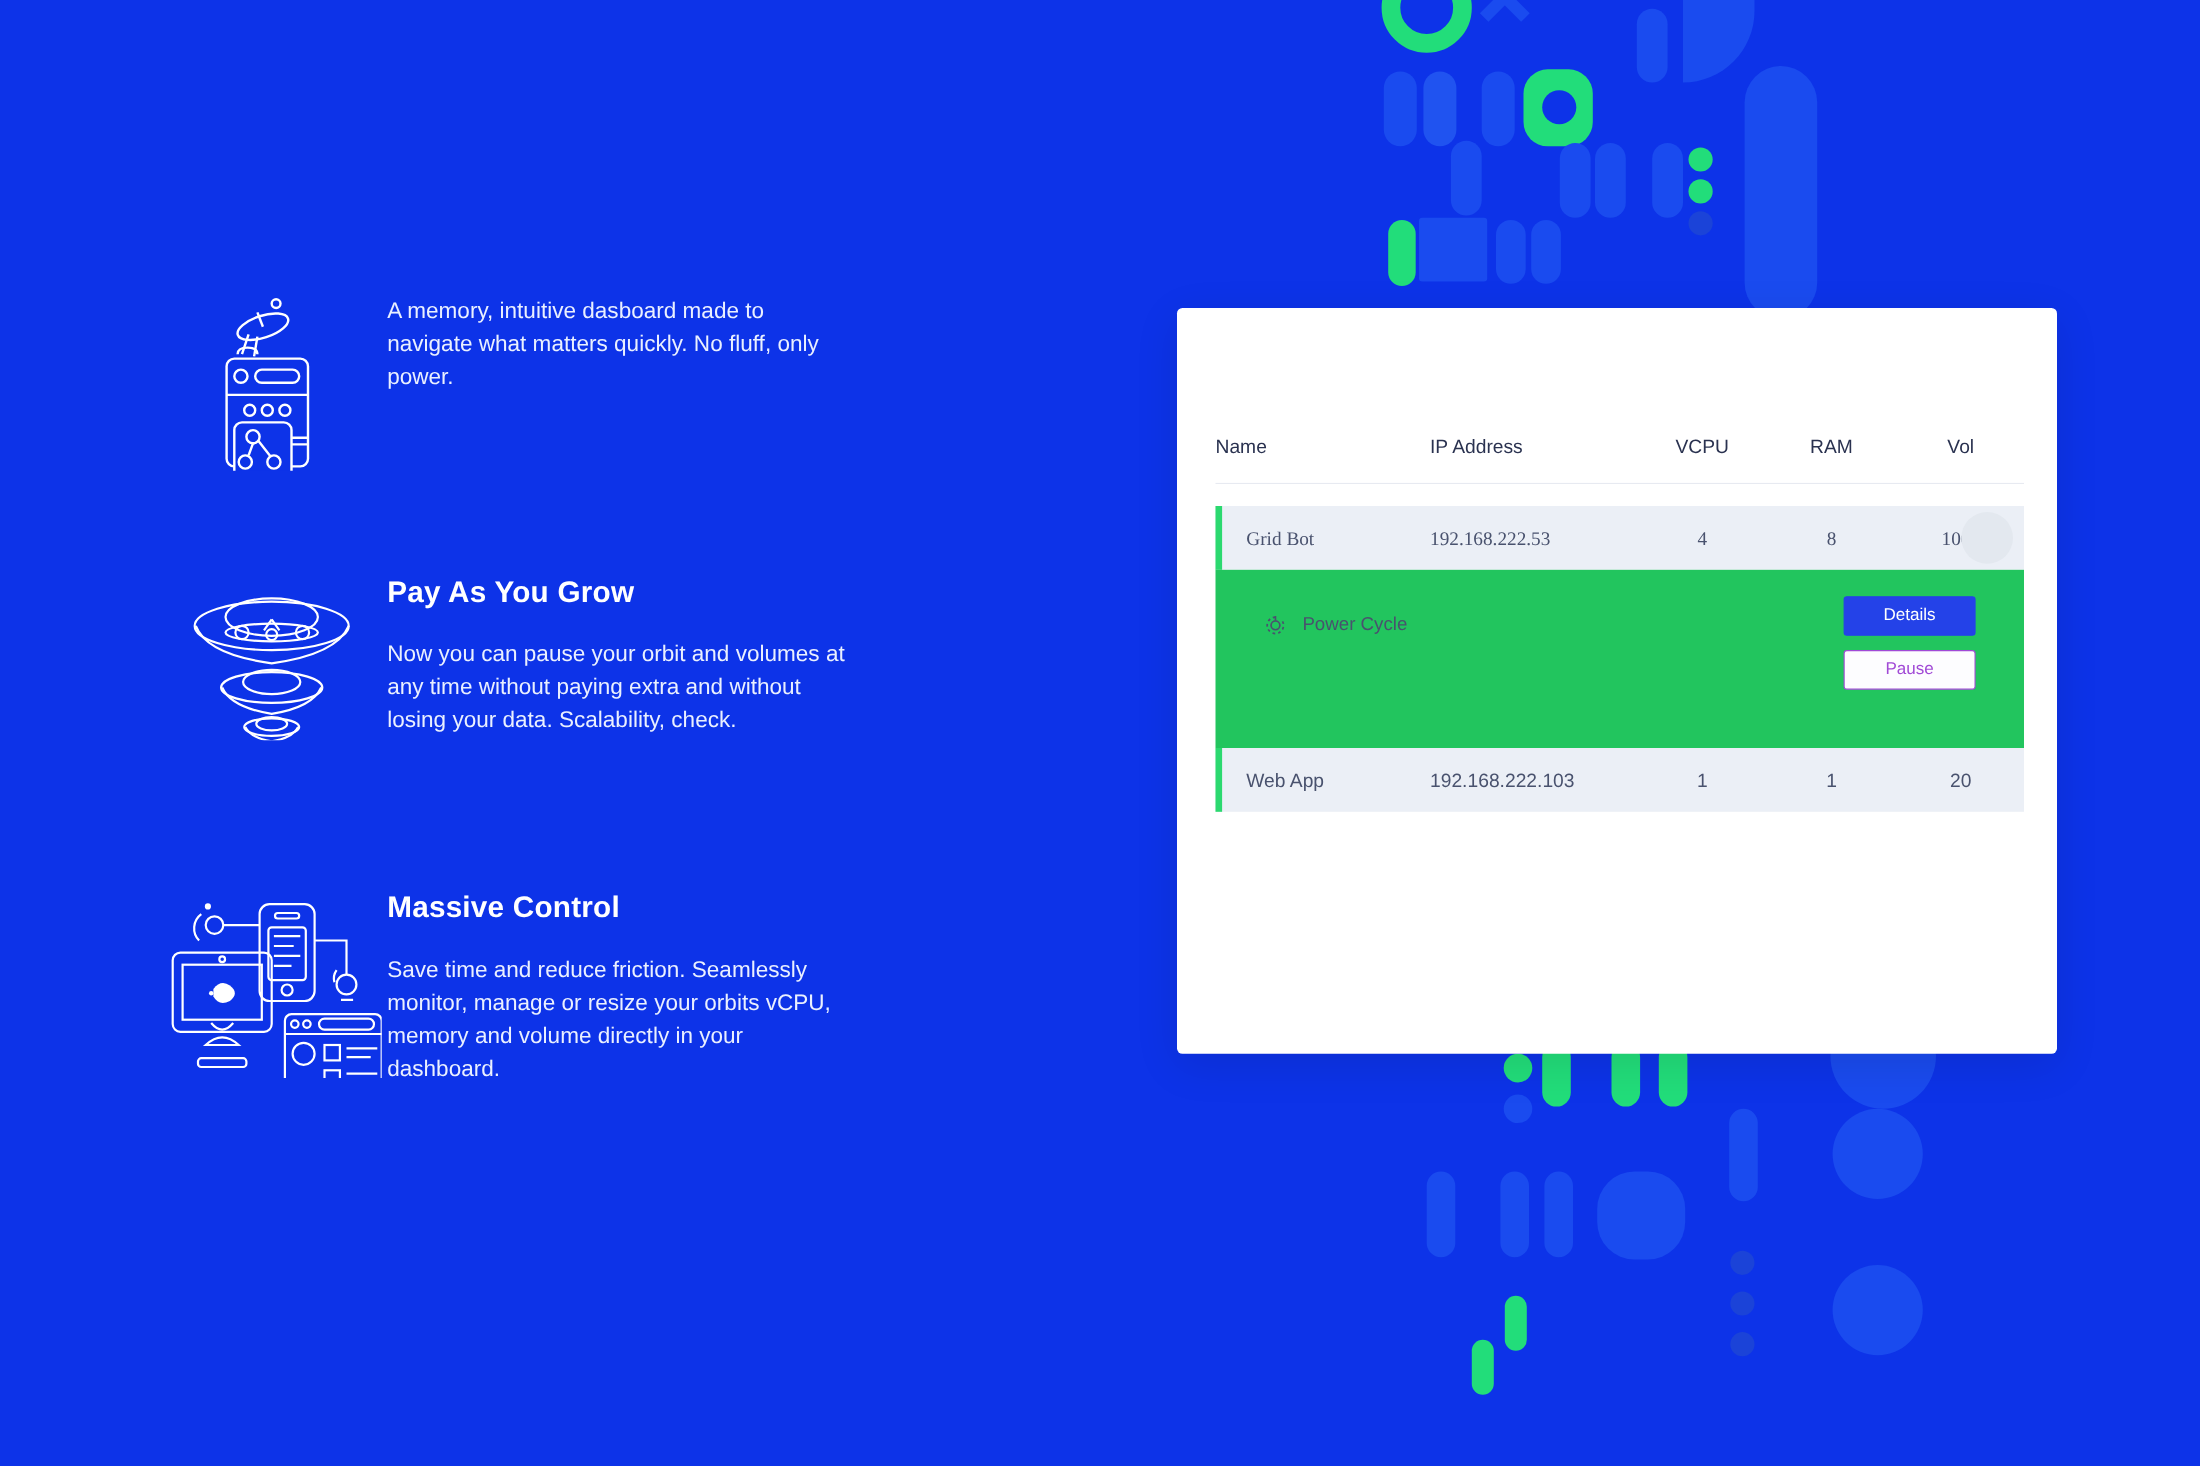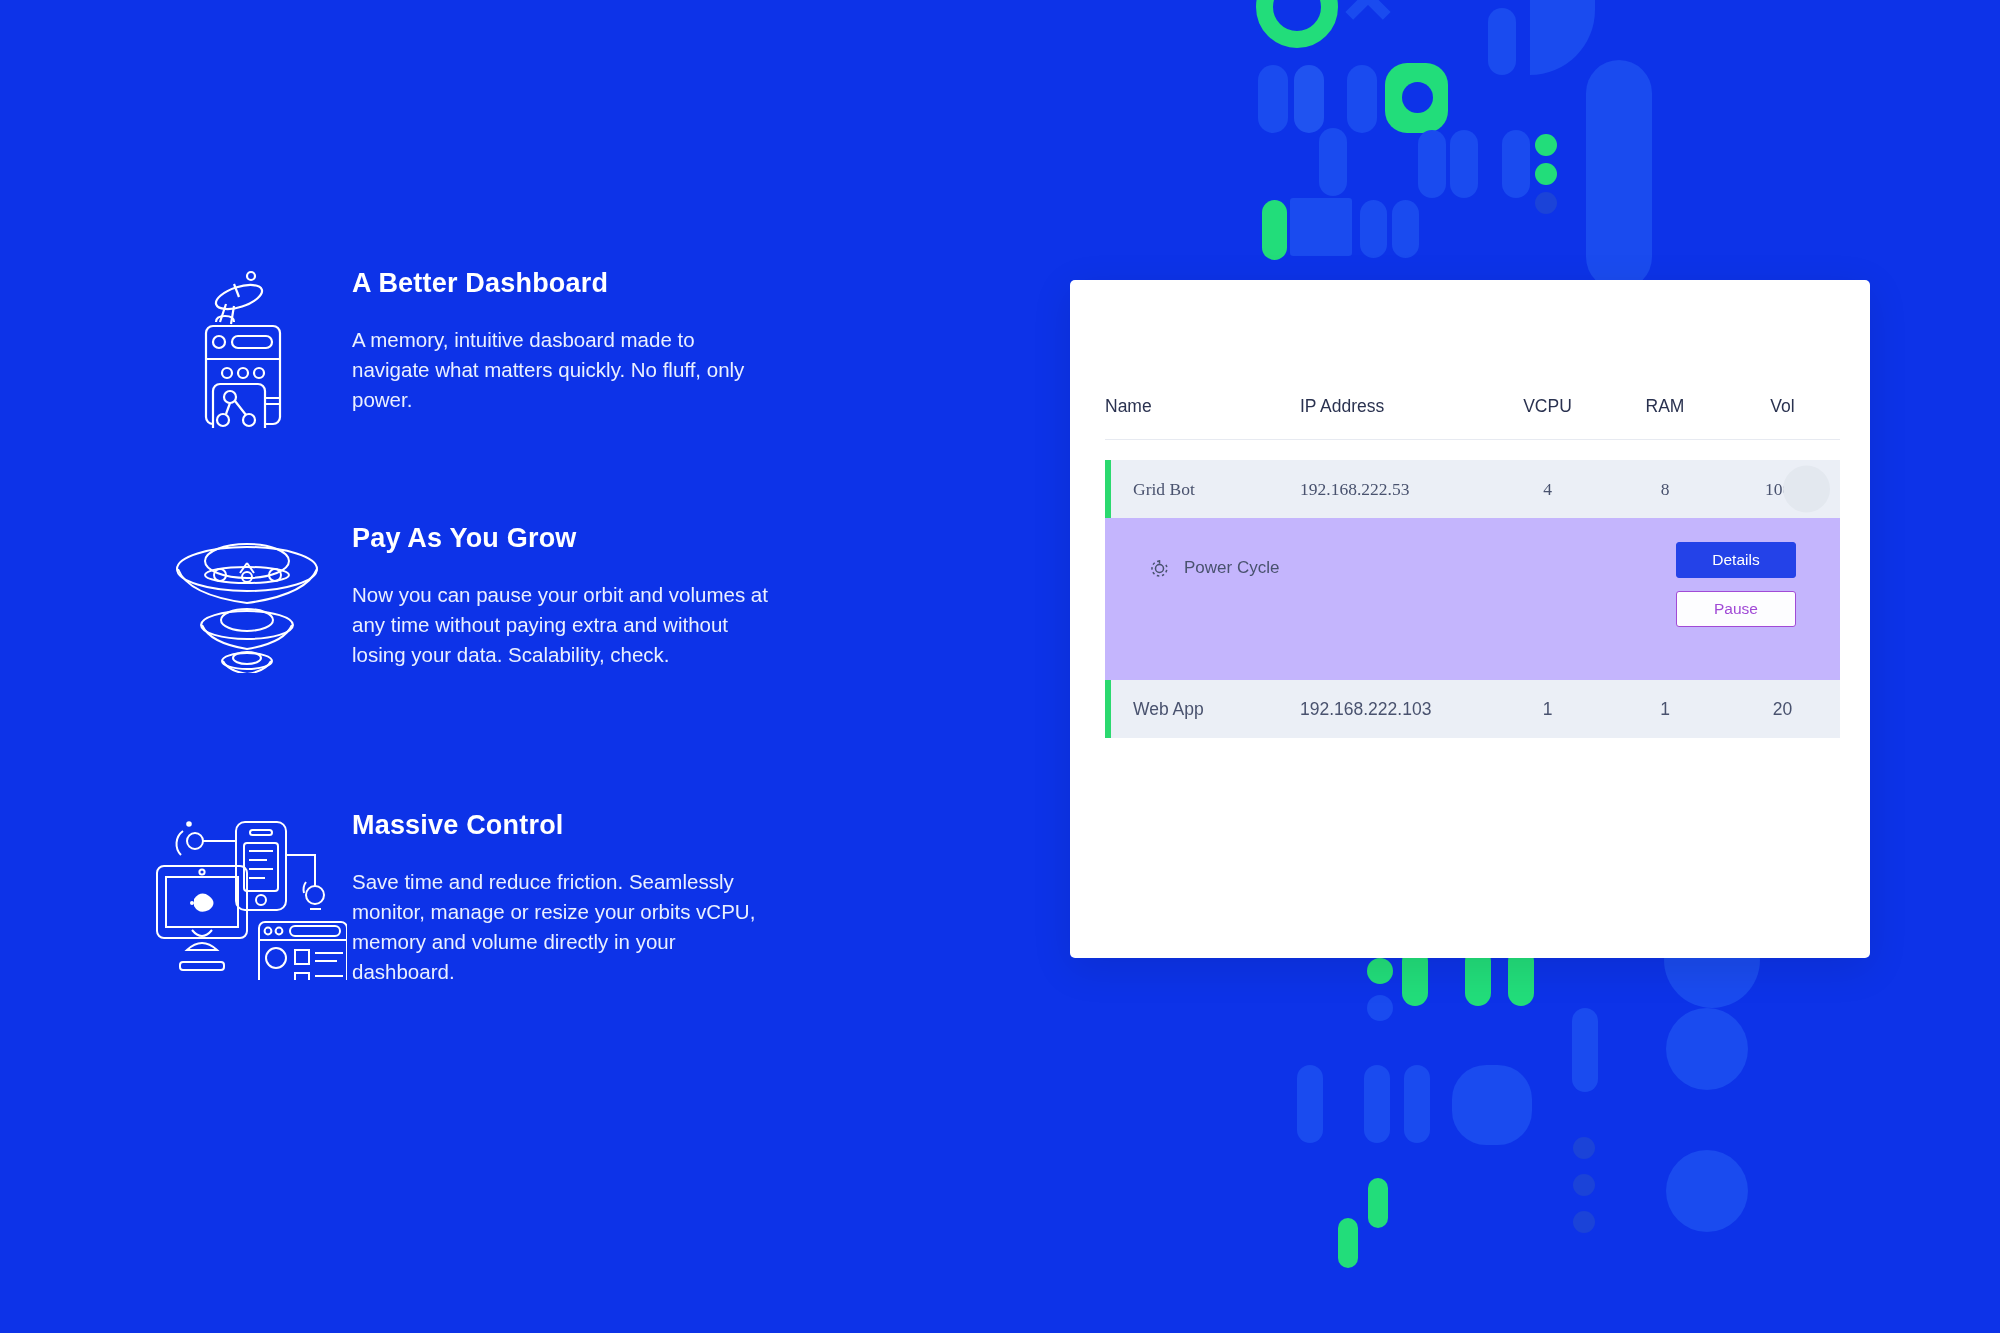--- a/index.html
+++ b/index.html
@@ -71,21 +71,21 @@
   }
   .row .c-name { padding-left: 28px; }
   .row-first { margin-top: 20px; font-family: Liberation Serif, serif; }
   .row-second { margin-top: 0; }
   .row .avatar {
     position: absolute; right: 10px; top: 50%; transform: translateY(-50%);
     width: 47px; height: 47px; border-radius: 50%; background: #e3e8ef;
   }
 
   .expand {
-    background: #c4b5fd; padding: 30px 0 40px 0; position: relative;
+    background: #22c55e; padding: 30px 0 40px 0; position: relative;
     height: 162px;
   }
   .act {
     display: flex; align-items: center; gap: 14px;
     margin-left: 44px; height: 40px;
     color: #49526e; font-size: 17px;
   }
   .act + .act { margin-top: 3px; }
   .btns { position: absolute; right: 44px; top: 24px; width: 120px; }
   .btn {
@@ -165,21 +165,20 @@
         <circle cx="77" cy="105" r="5"></circle>
         <rect x="31" y="116" width="52" height="52" rx="7" fill="#0d33e8"></rect>
         <circle cx="48" cy="129" r="6"></circle>
         <circle cx="41" cy="152" r="6"></circle>
         <circle cx="67" cy="152" r="6"></circle>
         <path d="M48 135 L44 146 M53 133 L64 147"></path>
         <path d="M83 130 H98 M83 136 H98"></path>
       </svg>
     </div>
     <div class="f-text">
-      <div class="f-title">A Better Dashboard</div>
       <div class="f-body">A memory, intuitive dasboard made to navigate what matters quickly. No fluff, only power.</div>
     </div>
   </div>
 
   <div class="feature" style="top:523px;left:142px;">
     <div class="f-icon">
       <svg width="165" height="150" viewBox="0 0 165 150" fill="none" stroke="#ffffff" stroke-width="2">
         <ellipse cx="82" cy="38" rx="42" ry="17"></ellipse>
         <ellipse cx="82" cy="46" rx="70" ry="22"></ellipse>
         <path d="M13 46 q10 26 69 34 q59 -8 70 -34"></path>

